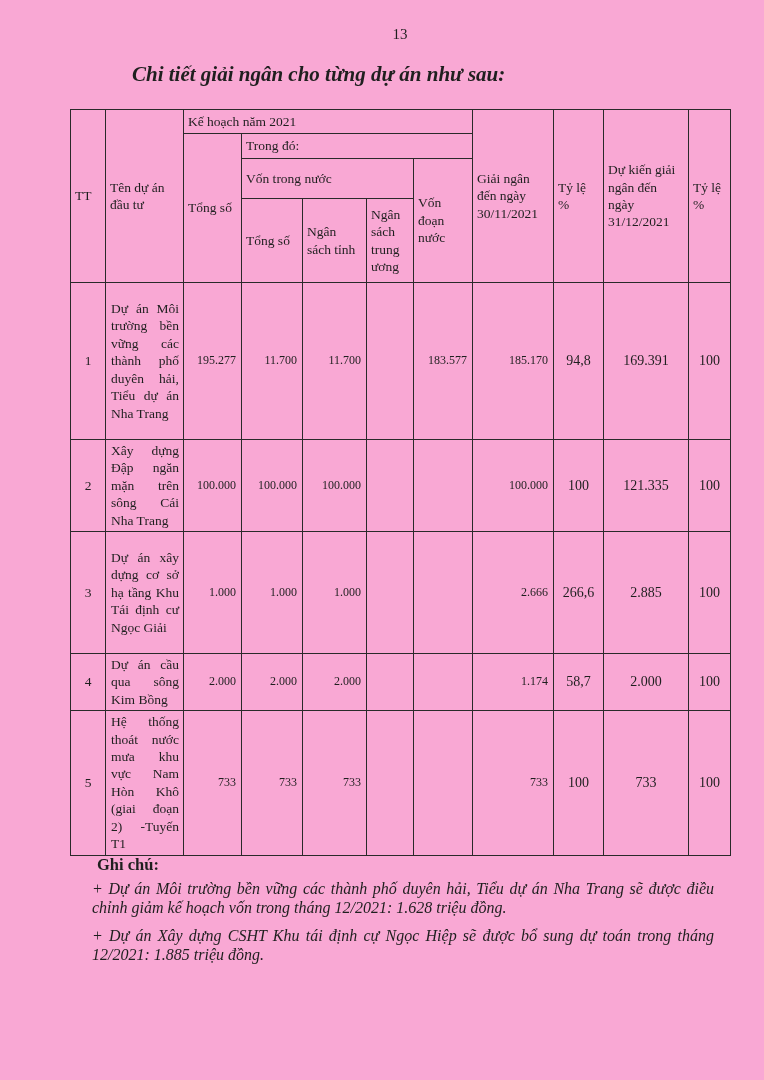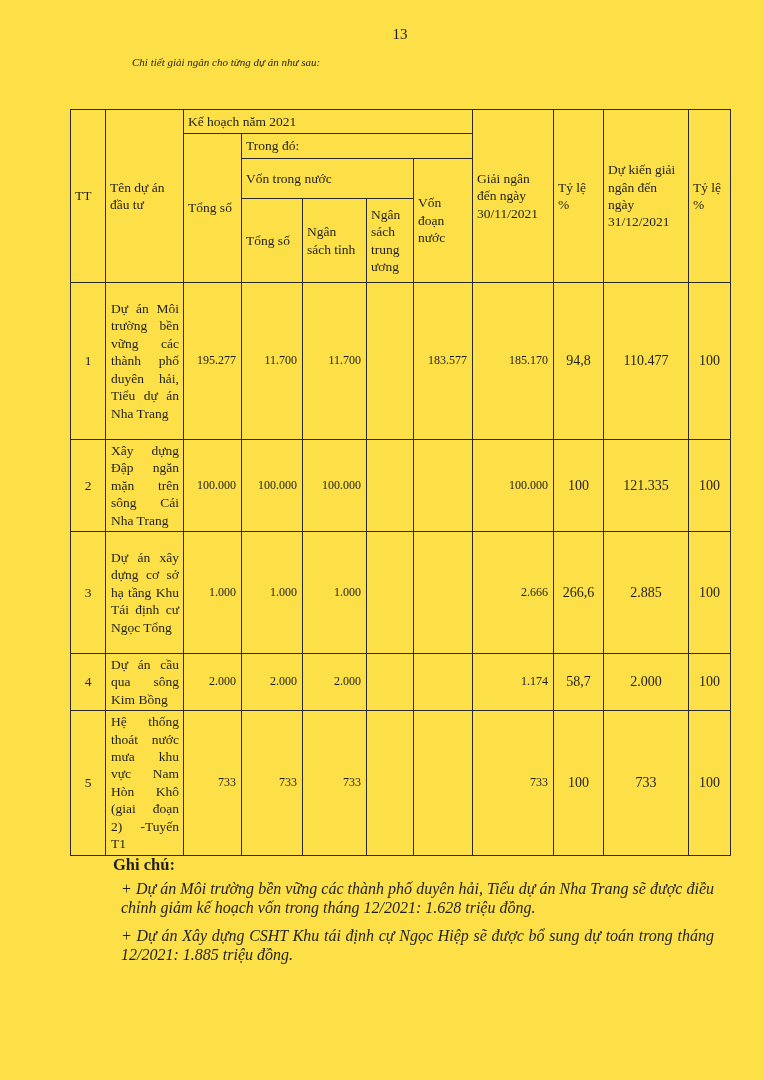--- a/index.html
+++ b/index.html
@@ -1,31 +1,31 @@
 <!DOCTYPE html>
 <html><head>
 <meta charset="utf-8">
 <style>
   * { margin:0; padding:0; box-sizing:border-box; }
   html,body { background:#e8e8e8; }
   .doc {
     position:relative;
     width:764px; height:1080px;
-    background:#fde047;
+    background:#f9a8d4;
     color:#1f1f1f;
     font-family:"Liberation Serif","DejaVu Serif",serif;
     overflow:hidden;
   }
   .page-number {
     position:absolute; top:26px; left:70px; width:660px;
     text-align:center; font-size:15px;
   }
   .doc-title {
-    position:absolute; top:56px; left:132px;
-    font-style:italic; font-size:11px;
+    position:absolute; top:62px; left:132px;
+    font-style:italic; font-size:21px;font-weight:bold;
   }
   .unit-note {
     position:absolute; top:87px; left:70px; width:622px;
     text-align:right; font-style:italic; font-size:15px;
   }
   table.disb {
     position:absolute; top:109px; left:70px;
     width:660px; table-layout:fixed;
     border-collapse:collapse;
     font-size:13.5px;
@@ -49,25 +49,25 @@
   td.name {
     text-align:justify; vertical-align:top;
     padding:2px 4px 2px 5px;
   }
   td.num { text-align:right; padding-right:5px; font-size:12px; }
   td.ctr { text-align:center; font-size:14px; }
   .notes {
     position:absolute; top:855px; left:92px; width:622px;
   }
   .notes-title {
-    font-weight:bold; font-size:16.5px; margin-left:21px; margin-bottom:5px;
+    font-weight:bold; font-size:16.5px; margin-left:5px; margin-bottom:5px;
   }
   .notes p {
     font-style:italic; font-size:16px; line-height:18.6px;
-    text-align:justify; margin-bottom:10px;margin-left:29px;
+    text-align:justify; margin-bottom:10px;
   }
 </style>
 </head>
 <body>
 
 <div class="doc">
 
   <div class="page-number">13</div>
   <div class="doc-title">Chi tiết giải ngân cho từng dự án như sau:</div>
 
@@ -112,39 +112,39 @@
     <tr class="dr1">
       <td class="tt">1</td>
       <td class="name">Dự án Môi trường bền vững các thành phố duyên hải, Tiểu dự án Nha Trang</td>
       <td class="num">195.277</td>
       <td class="num">11.700</td>
       <td class="num">11.700</td>
       <td class="num"></td>
       <td class="num">183.577</td>
       <td class="num">185.170</td>
       <td class="ctr">94,8</td>
-      <td class="ctr">110.477</td>
+      <td class="ctr">169.391</td>
       <td class="ctr">100</td>
     </tr>
     <tr class="dr2">
       <td class="tt">2</td>
       <td class="name">Xây dựng Đập ngăn mặn trên sông Cái Nha Trang</td>
       <td class="num">100.000</td>
       <td class="num">100.000</td>
       <td class="num">100.000</td>
       <td class="num"></td>
       <td class="num"></td>
       <td class="num">100.000</td>
       <td class="ctr">100</td>
       <td class="ctr">121.335</td>
       <td class="ctr">100</td>
     </tr>
     <tr class="dr3">
       <td class="tt">3</td>
-      <td class="name">Dự án xây dựng cơ sở hạ tầng Khu Tái định cư Ngọc Tổng</td>
+      <td class="name">Dự án xây dựng cơ sở hạ tầng Khu Tái định cư Ngọc Giải</td>
       <td class="num">1.000</td>
       <td class="num">1.000</td>
       <td class="num">1.000</td>
       <td class="num"></td>
       <td class="num"></td>
       <td class="num">2.666</td>
       <td class="ctr">266,6</td>
       <td class="ctr">2.885</td>
       <td class="ctr">100</td>
     </tr>

